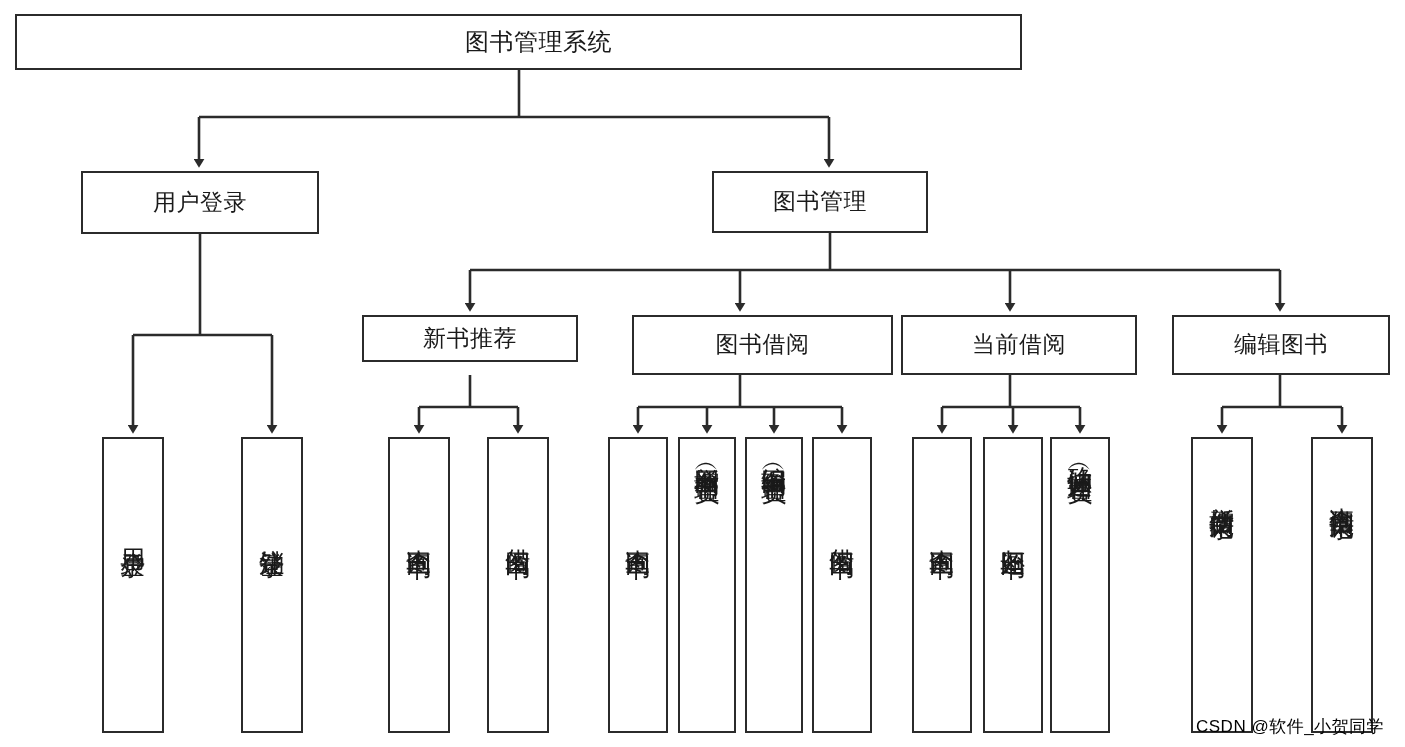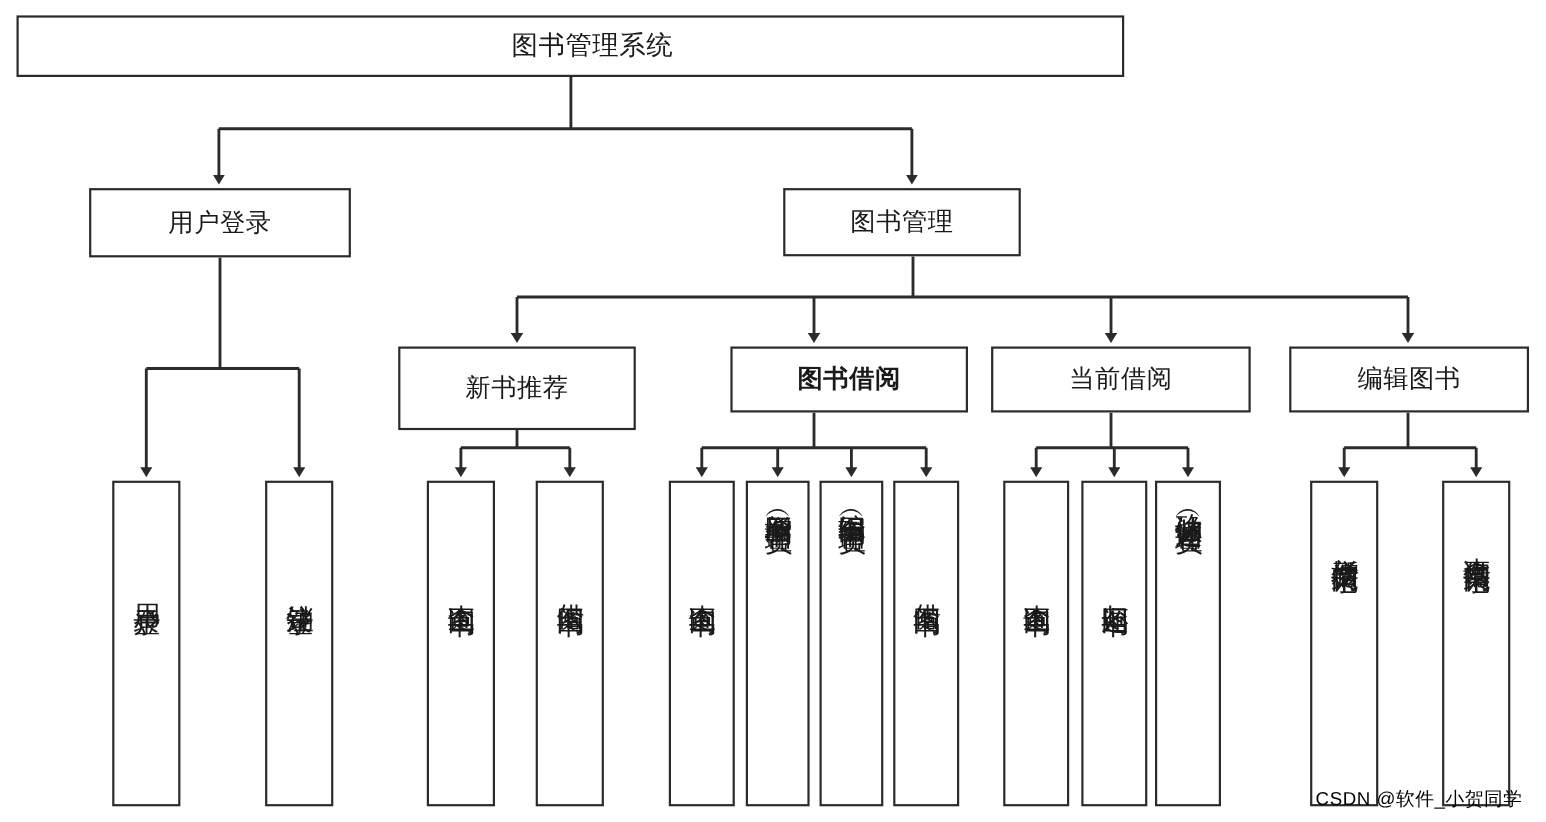--- a/index.html
+++ b/index.html
@@ -132,24 +132,24 @@
     <span class="label">图书管理系统</span>
   </div>
 
   <div class="node horiz" style="left: 81px; top: 171px; width: 238px; height: 63px;">
     <span class="label">用户登录</span>
   </div>
   <div class="node horiz" style="left: 712px; top: 171px; width: 216px; height: 62px;">
     <span class="label">图书管理</span>
   </div>
 
-  <div class="node horiz" style="left: 362px; top: 315px; width: 216px; height: 76px;">
+  <div class="node horiz" style="left: 362px; top: 315px; width: 216px; height: 47px;">
     <span class="label">新书推荐</span>
   </div>
-  <div class="node horiz" style="left: 664px; top: 315px; width: 216px; height: 60px; font-weight: bold;">
+  <div class="node horiz" style="left: 632px; top: 315px; width: 261px; height: 60px;">
     <span class="label">图书借阅</span>
   </div>
   <div class="node horiz" style="left: 901px; top: 315px; width: 236px; height: 60px;">
     <span class="label">当前借阅</span>
   </div>
   <div class="node horiz" style="left: 1172px; top: 315px; width: 218px; height: 60px;">
     <span class="label">编辑图书</span>
   </div>
 
   <div class="node vert" style="left: 102px; top: 437px; width: 62px; height: 296px;">

